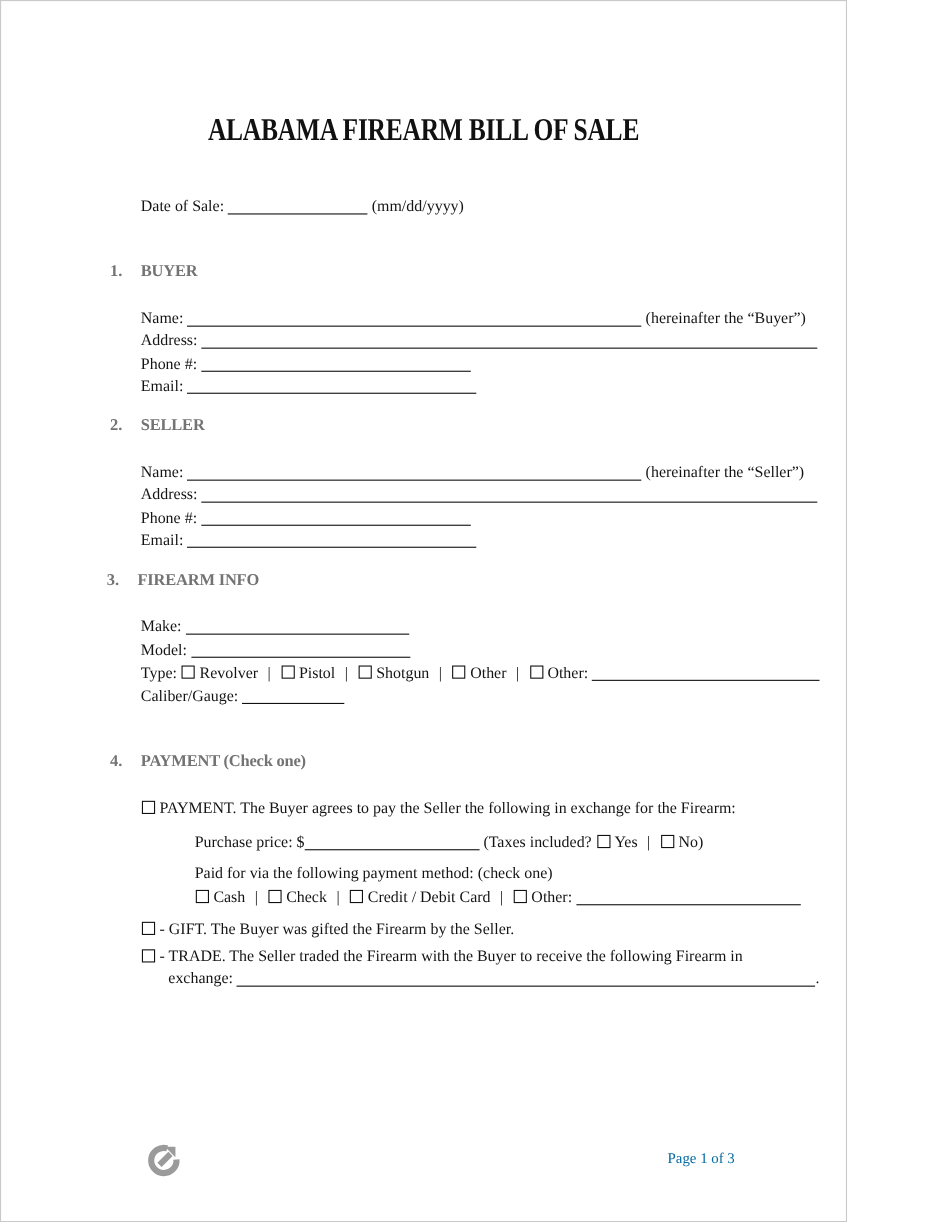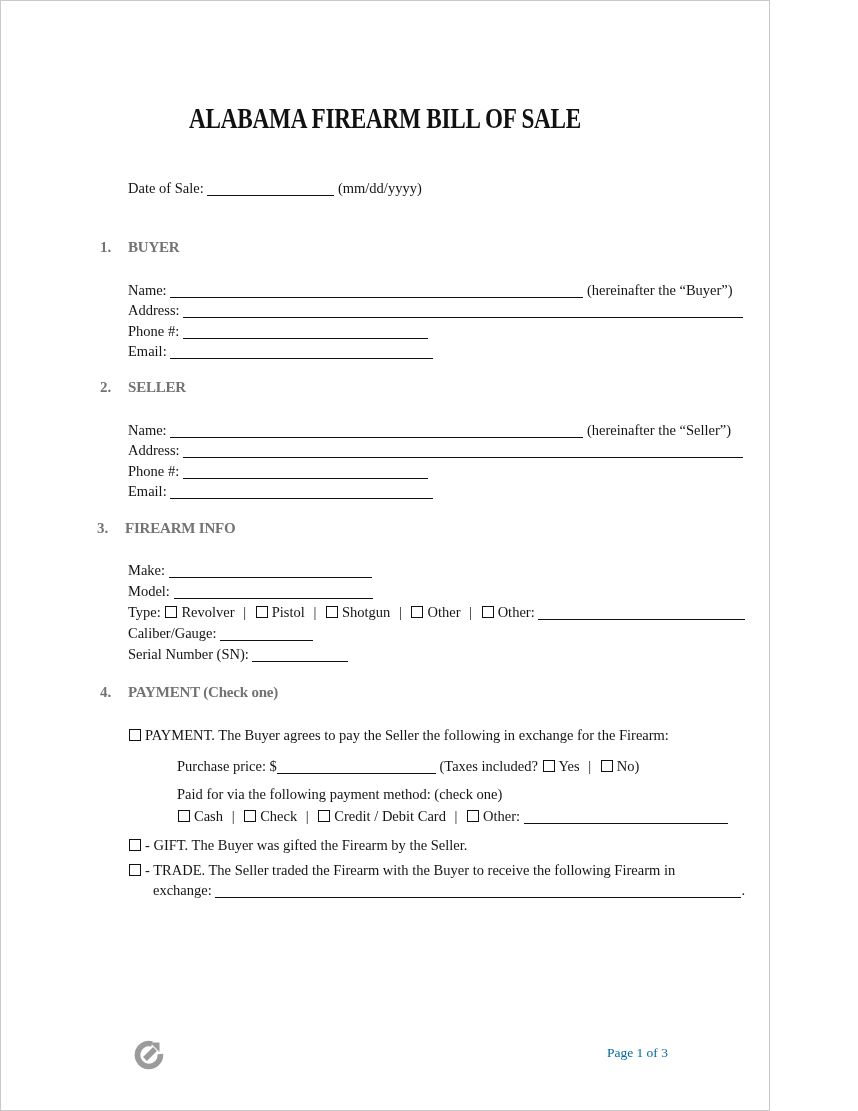--- a/index.html
+++ b/index.html
@@ -145,24 +145,20 @@
       <span class="sep">|</span>
       <span class="cb"></span><span>Other</span>
       <span class="sep">|</span>
       <span class="cb"></span><span>Other:</span>
       <span class="blank w-typeother"></span>
     </div>
     <div class="fline3">
       <span>Caliber/Gauge:</span>
       <span class="blank w-cal"></span>
     </div>
-    <div class="fline3">
-      <span>Serial Number (SN):</span>
-      <span class="blank w-sn"></span>
-    </div>
   </div>
 
   <div class="abs heading" style="top:683px;left:99px;">
     <span class="sec-num">4.</span><span class="sec-title">PAYMENT (Check one)</span>
   </div>
 
   <div class="abs body-line" style="top:726px;left:127px;">
     <span class="cb"></span><span>PAYMENT. The Buyer agrees to pay the Seller the following in exchange for the Firearm:</span>
   </div>
 

